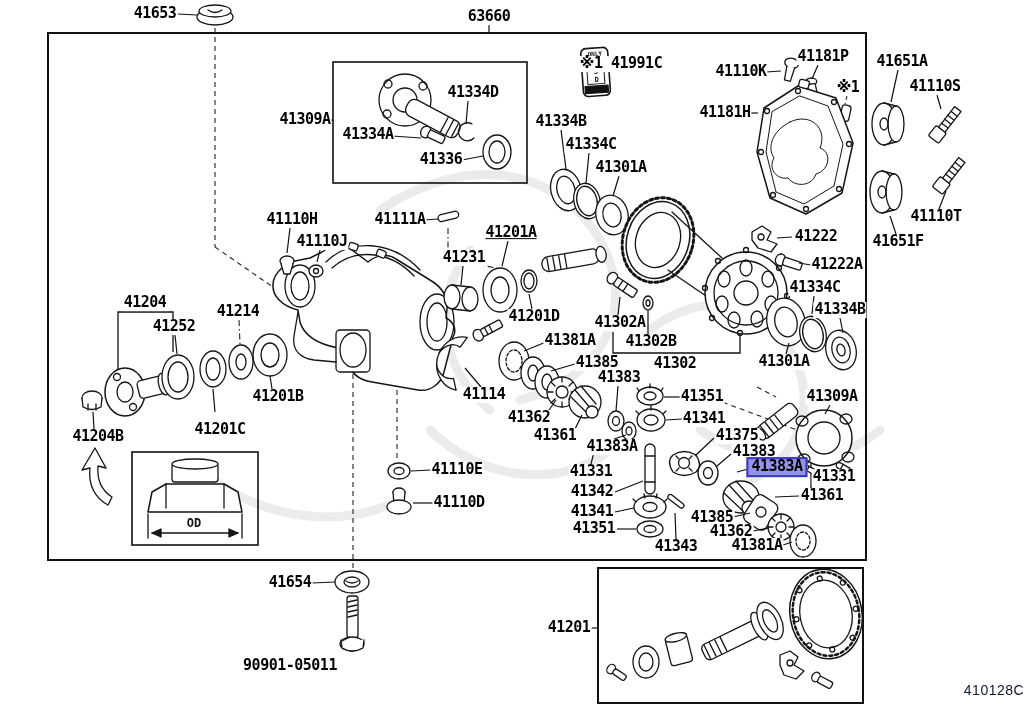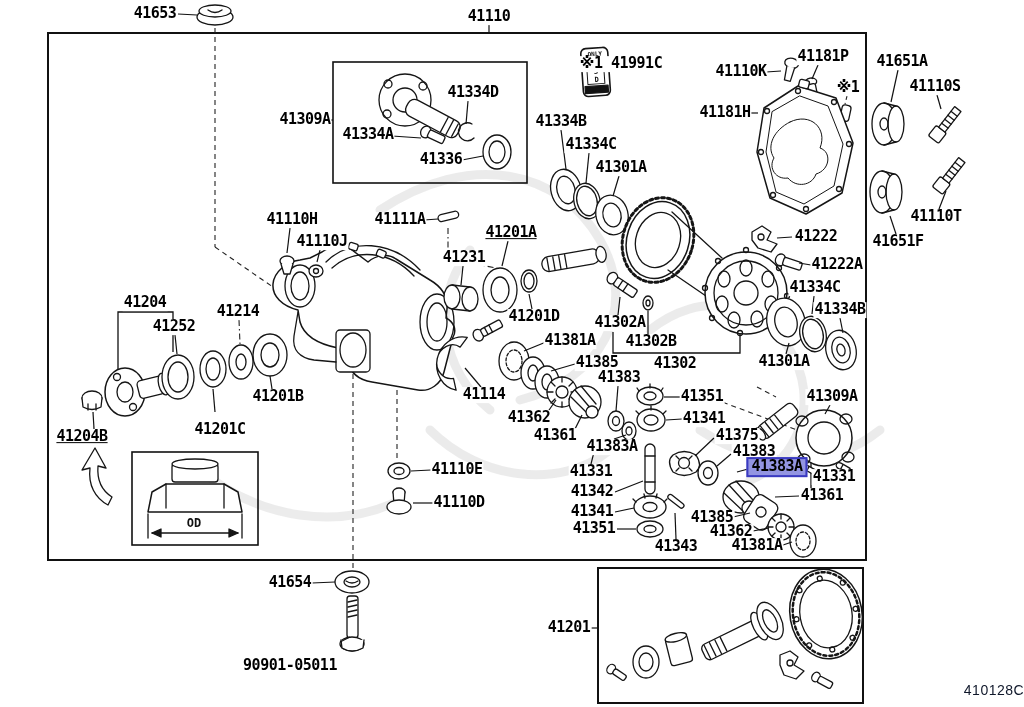--- a/index.html
+++ b/index.html
@@ -571,21 +571,21 @@
         <line x1="733" y1="517" x2="750" y2="513"></line>
         <line x1="753" y1="531" x2="769" y2="528"></line>
         <line x1="780" y1="546" x2="792" y2="542"></line>
         <line x1="830" y1="405" x2="825" y2="414"></line>
         <line x1="589" y1="628" x2="598" y2="628"></line>
       </g>
 </svg>
 
 <div id="label-layer">
       <div class="plabel" style="left: 155px; top: 14px;">41653</div>
-      <div class="plabel" style="left: 489px; top: 17px;">41110</div>
+      <div class="plabel" style="left: 489px; top: 17px;">63660</div>
       <div class="plabel" style="left: 305px; top: 120px;">41309A</div>
       <div class="plabel" style="left: 473px; top: 93px;">41334D</div>
       <div class="plabel" style="left: 368px; top: 135px;">41334A</div>
       <div class="plabel" style="left: 441px; top: 160px;">41336</div>
       <div class="plabel" style="left: 621px; top: 64px;">※1 41991C</div>
       <div class="plabel" style="left: 741px; top: 72px;">41110K</div>
       <div class="plabel" style="left: 823px; top: 57px;">41181P</div>
       <div class="plabel" style="left: 848px; top: 88px;">※1</div>
       <div class="plabel" style="left: 725px; top: 113px;">41181H</div>
       <div class="plabel" style="left: 902px; top: 62px;">41651A</div>
@@ -601,21 +601,21 @@
       <div class="plabel" style="left: 322px; top: 242px;">41110J</div>
       <div class="plabel" style="left: 400px; top: 220px;">41111A</div>
       <div class="plabel" style="left: 511px; top: 233px; text-decoration: underline;">41201A</div>
       <div class="plabel" style="left: 464px; top: 258px;">41231</div>
       <div class="plabel" style="left: 534px; top: 317px;">41201D</div>
       <div class="plabel" style="left: 145px; top: 303px;">41204</div>
       <div class="plabel" style="left: 174px; top: 327px;">41252</div>
       <div class="plabel" style="left: 238px; top: 312px;">41214</div>
       <div class="plabel" style="left: 278px; top: 397px;">41201B</div>
       <div class="plabel" style="left: 220px; top: 420px; margin-top: 10px;">41201C</div>
-      <div class="plabel" style="left: 82px; top: 437px; text-decoration: underline;">41204B</div>
+      <div class="plabel" style="left: 98px; top: 437px;">41204B</div>
       <div class="plabel" style="left: 457px; top: 470px;">41110E</div>
       <div class="plabel" style="left: 459px; top: 503px;">41110D</div>
       <div class="plabel" style="left: 290px; top: 583px;">41654</div>
       <div class="plabel" style="left: 290px; top: 642px; margin-top: 24px;">90901-05011</div>
       <div class="plabel" style="left: 484px; top: 395px;">41114</div>
       <div class="plabel" style="left: 620px; top: 323px;">41302A</div>
       <div class="plabel" style="left: 651px; top: 342px;">41302B</div>
       <div class="plabel" style="left: 675px; top: 364px;">41302</div>
       <div class="plabel" style="left: 815px; top: 288px;">41334C</div>
       <div class="plabel" style="left: 840px; top: 310px;">41334B</div>

